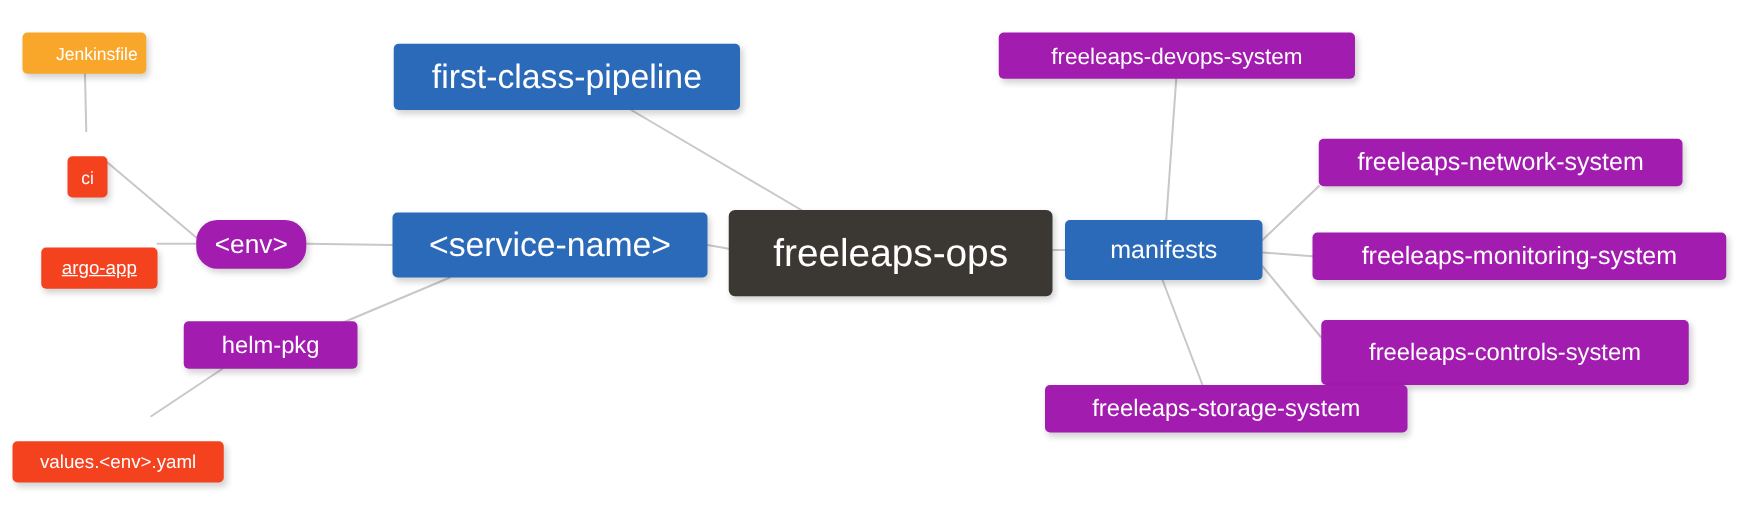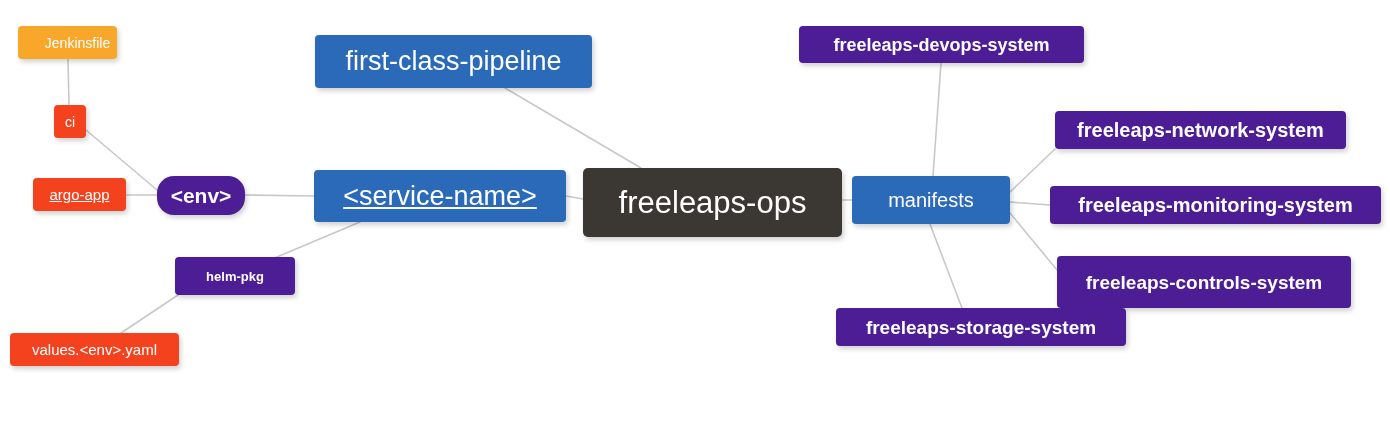--- a/index.html
+++ b/index.html
@@ -36,23 +36,23 @@
     white-space: nowrap;
     line-height: 1;
     box-shadow: 2px 3px 5px rgba(0,0,0,0.18);
     user-select: none;
   }
   .node-root {
     background: #3b3733;
     border-radius: 5px;
   }
   .node-blue   { background: #2a6ab8; }
-  .node-green  { background: #4c1d95; font-weight: bold; }
+  .node-green  { background: #a21caf; }
   .node-orange { background: #f9a72b; padding-left: 20px; }
-  .node-red    { background: #f4421f; }
+  .node-red    { background: #f4421f; margin-top: 20px; }
 </style>
 </head>
 <body>
 
 <div id="mindmap-canvas">
   <svg id="edge-layer" viewBox="0 0 1390 421" width="1390" height="421">
       <line x1="68" y1="59" x2="69" y2="105" stroke="#c8c8c8" stroke-width="1.6" stroke-linecap="round"></line>
       <line x1="86" y1="130" x2="157" y2="190" stroke="#c8c8c8" stroke-width="1.6" stroke-linecap="round"></line>
       <line x1="126" y1="195" x2="157" y2="195" stroke="#c8c8c8" stroke-width="1.6" stroke-linecap="round"></line>
       <line x1="245" y1="195" x2="314" y2="196" stroke="#c8c8c8" stroke-width="1.6" stroke-linecap="round"></line>
@@ -65,23 +65,23 @@
       <line x1="1010" y1="192" x2="1055" y2="149" stroke="#c8c8c8" stroke-width="1.6" stroke-linecap="round"></line>
       <line x1="1010" y1="202" x2="1050" y2="205" stroke="#c8c8c8" stroke-width="1.6" stroke-linecap="round"></line>
       <line x1="1010" y1="213" x2="1057" y2="270" stroke="#c8c8c8" stroke-width="1.6" stroke-linecap="round"></line>
       <line x1="930" y1="224" x2="962" y2="308" stroke="#c8c8c8" stroke-width="1.6" stroke-linecap="round"></line>
     </svg>
   <div id="node-layer">
       <div class="node node-orange" style="left: 18px; top: 26px; width: 99px; height: 33px; font-size: 14px;">Jenkinsfile</div>
       <div class="node node-red" style="left: 54px; top: 105px; width: 32px; height: 33px; font-size: 14px;">ci</div>
       <div class="node node-red" style="left: 33px; top: 178px; width: 93px; height: 33px; font-size: 15px; text-decoration: underline;">argo-app</div>
       <div class="node node-green" style="left: 157px; top: 176px; width: 88px; height: 39px; font-size: 21px; border-radius: 17px;">&lt;env&gt;</div>
-      <div class="node node-green" style="left: 147px; top: 257px; width: 120px; height: 38px; font-size: 13px; margin-left: 28px;">helm-pkg</div>
+      <div class="node node-green" style="left: 147px; top: 257px; width: 139px; height: 38px; font-size: 19px;">helm-pkg</div>
       <div class="node node-red" style="left: 10px; top: 333px; width: 169px; height: 33px; font-size: 15px;">values.&lt;env&gt;.yaml</div>
-      <div class="node node-blue" style="left: 314px; top: 170px; width: 252px; height: 52px; font-size: 27px; text-decoration: underline;">&lt;service-name&gt;</div>
+      <div class="node node-blue" style="left: 314px; top: 170px; width: 252px; height: 52px; font-size: 27px;">&lt;service-name&gt;</div>
       <div class="node node-blue" style="left: 315px; top: 35px; width: 277px; height: 53px; font-size: 27px;">first-class-pipeline</div>
       <div class="node node-root" style="left: 583px; top: 168px; width: 259px; height: 69px; font-size: 31px;">freeleaps-ops</div>
       <div class="node node-blue" style="left: 852px; top: 176px; width: 158px; height: 48px; font-size: 20px;">manifests</div>
       <div class="node node-green" style="left: 799px; top: 26px; width: 285px; height: 37px; font-size: 18px;">freeleaps-devops-system</div>
       <div class="node node-green" style="left: 1055px; top: 111px; width: 291px; height: 38px; font-size: 20px;">freeleaps-network-system</div>
       <div class="node node-green" style="left: 1050px; top: 186px; width: 331px; height: 38px; font-size: 20px;">freeleaps-monitoring-system</div>
       <div class="node node-green" style="left: 1057px; top: 256px; width: 294px; height: 52px; font-size: 19px;">freeleaps-controls-system</div>
       <div class="node node-green" style="left: 836px; top: 308px; width: 290px; height: 38px; font-size: 19px;">freeleaps-storage-system</div>
     </div>
 </div>

